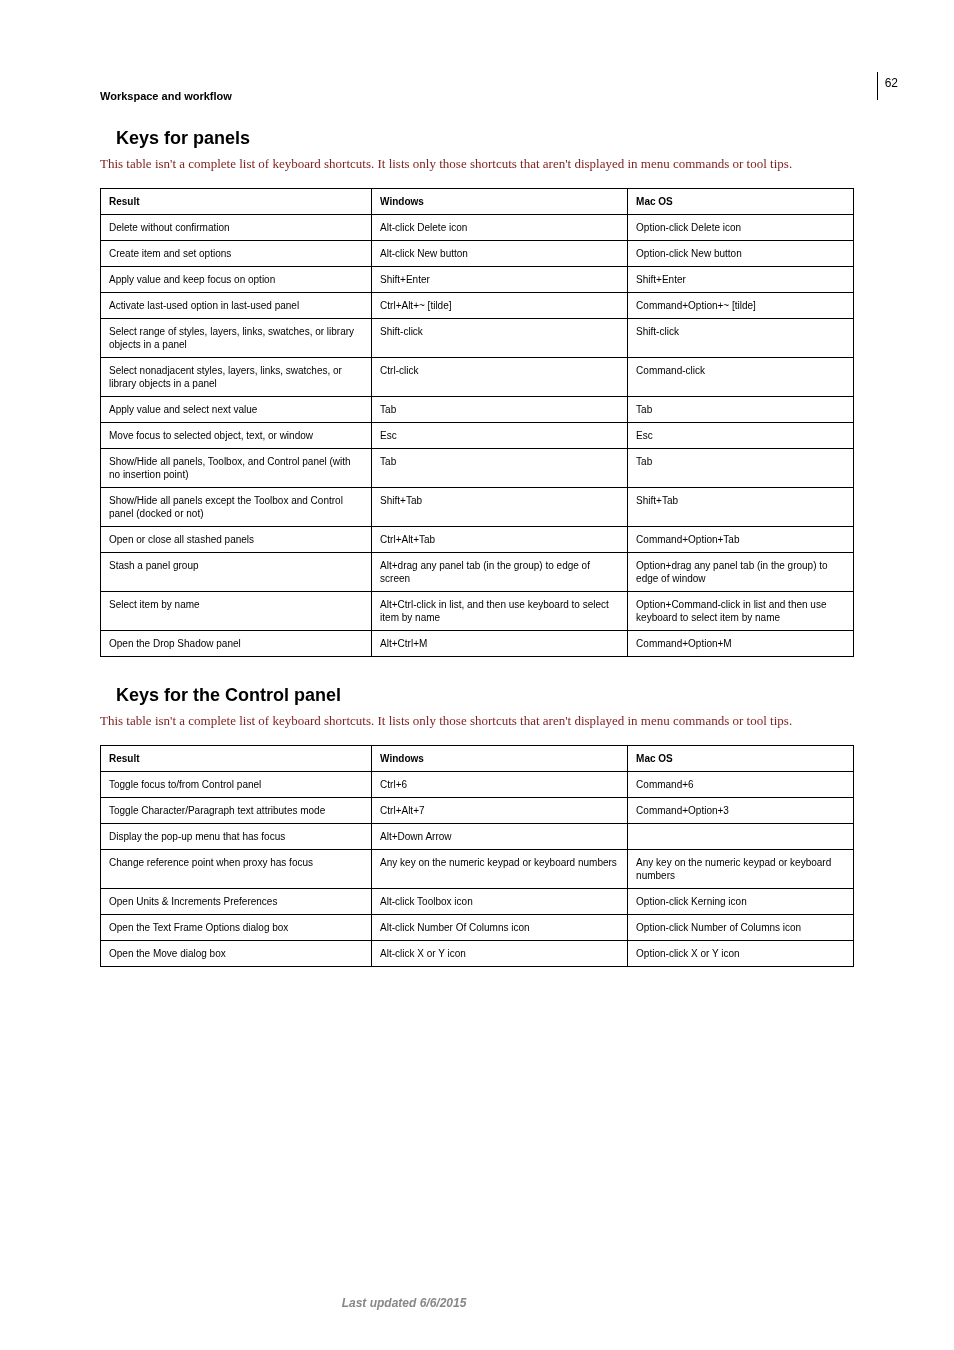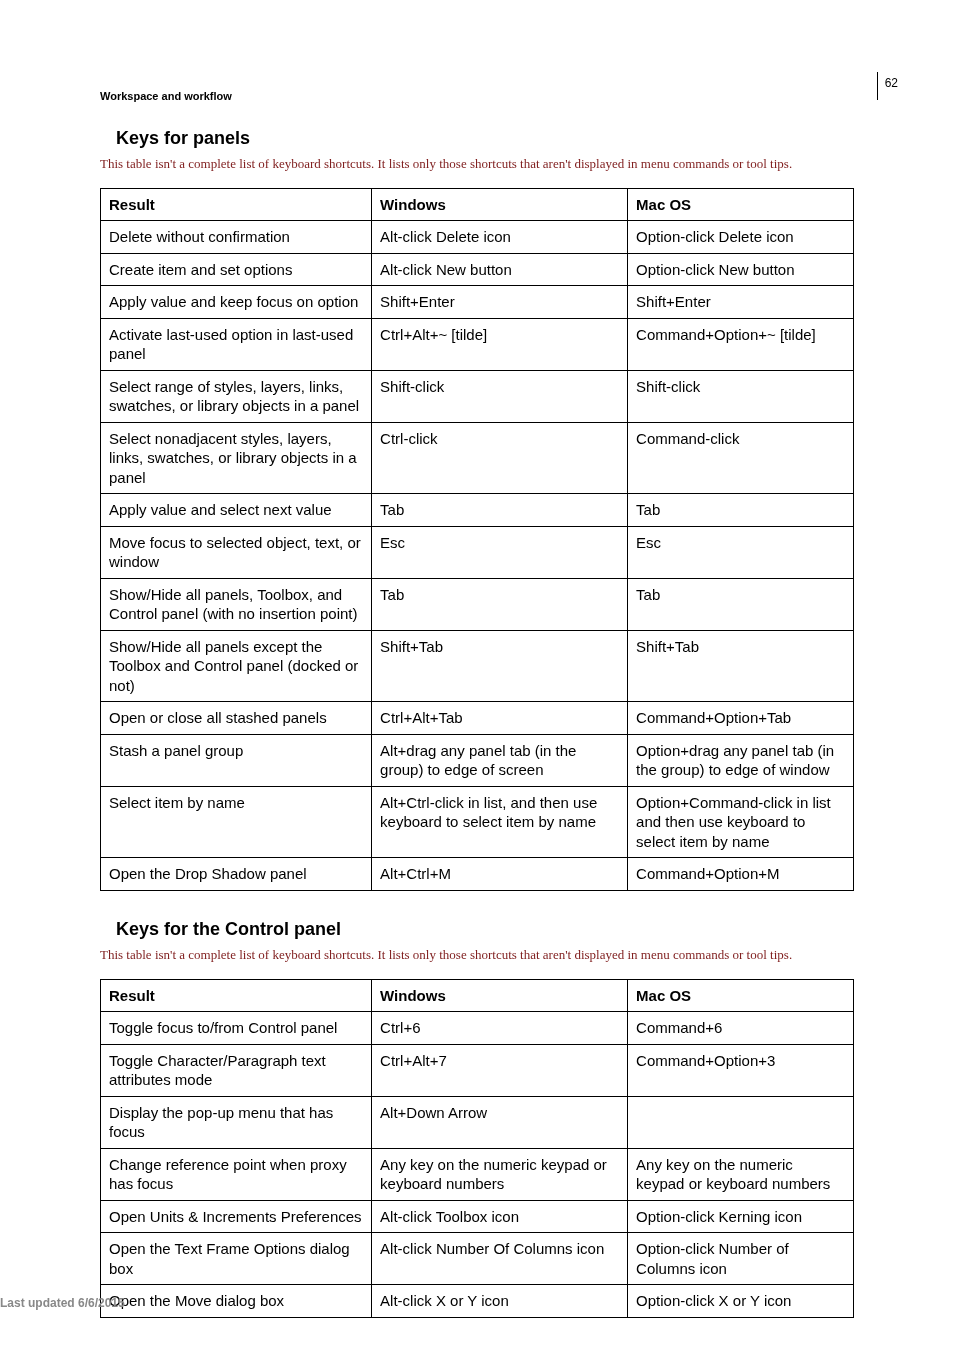--- a/index.html
+++ b/index.html
@@ -48,44 +48,46 @@
     font-size: 13px;
     line-height: 1.45;
     margin: 0 0 14px 0;
     font-family: "Minion Pro", Georgia, serif;
     color: #7f1d1d;
   }
   table.shortcut {
     width: 100%;
     border-collapse: collapse;
     margin-bottom: 28px;
-    font-size: 15px;
+    font-size: 10px;
     line-height: 1.3;
   }
   table.shortcut th, table.shortcut td {
     border: 1px solid #000;
     padding: 6px 8px;
     text-align: left;
     vertical-align: top;
   }
   table.shortcut th {
     font-weight: 700;
     background: #fff;
   }
   .col-result { width: 36%; }
   .col-win    { width: 34%; }
   .col-mac    { width: 30%; }
   .footer {
     position: absolute;
     bottom: 40px;
     left: 0;
     width: 808px;
+    text-align: center;
     font-size: 12px;
     font-weight: 600;
     color: #888;
+    font-style: italic;
   }
 </style>
 </head>
 <body>
 
 <div class="page-num-wrap">62</div>
 
 <div class="page">
 
   <div class="breadcrumb">Workspace and workflow</div>

